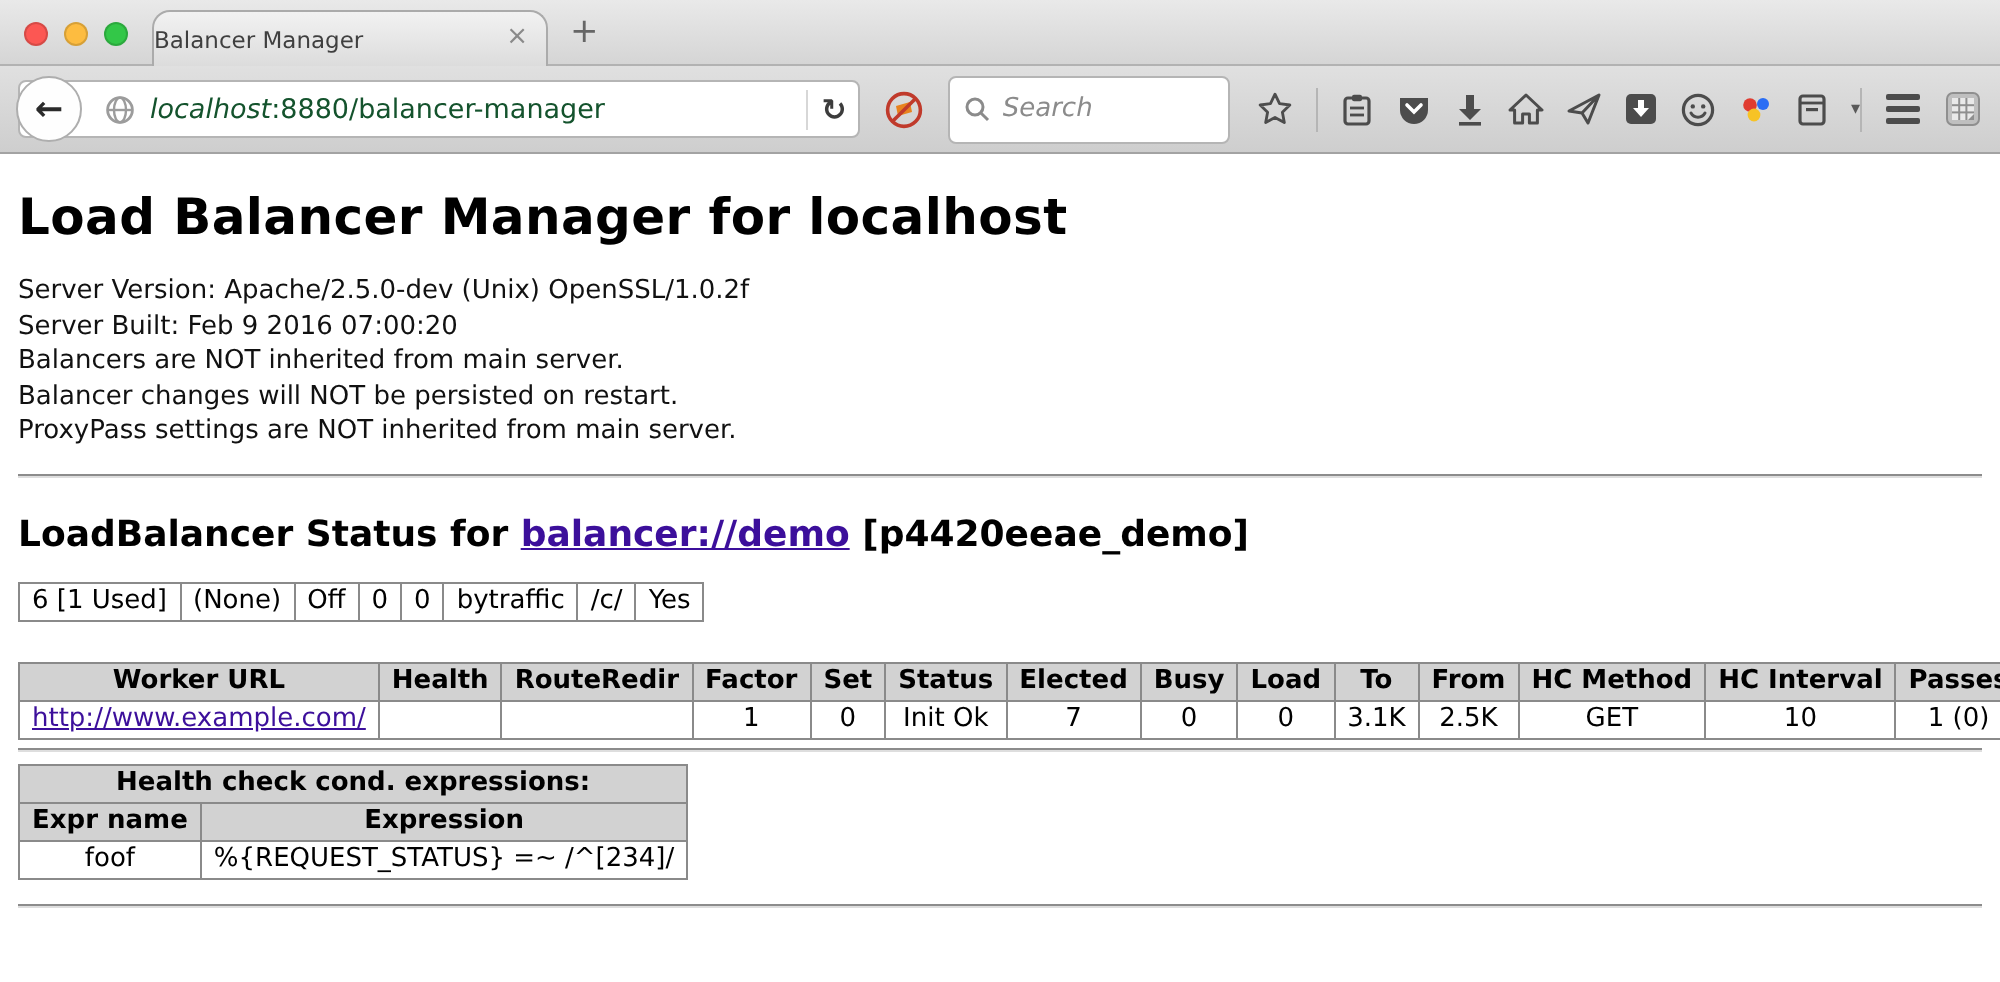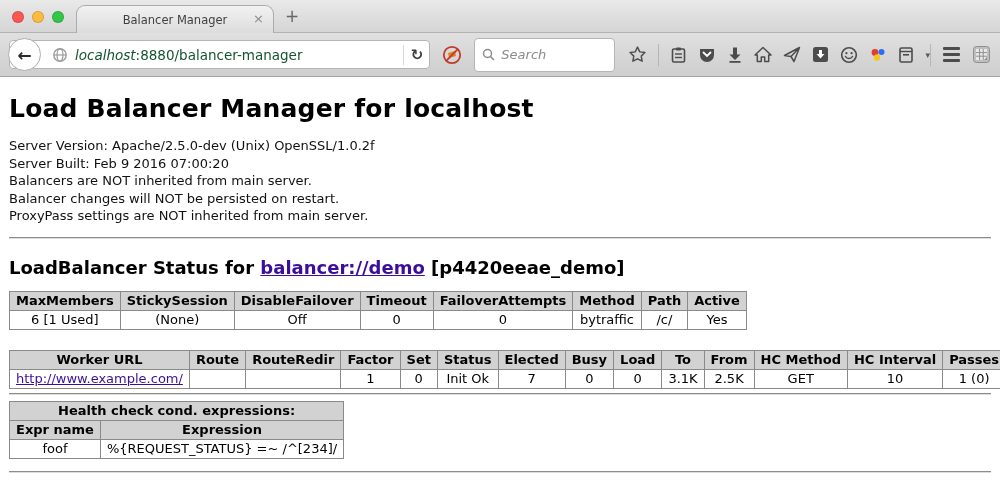--- a/index.html
+++ b/index.html
@@ -7,21 +7,21 @@
     font-family:"DejaVu Sans","Liberation Sans",sans-serif; }
 
   
   .titlebar { position:relative; height:33px;
     background:linear-gradient(#e9e9e9,#d5d5d5); border-bottom:1px solid #b2b2b2; }
   .traffic { position:absolute; top:11px; left:12px; display:flex; gap:8px; }
   .light { width:12px; height:12px; border-radius:50%; border:1px solid rgba(0,0,0,.15); }
   .light.red { background:#fc5753; } .light.yellow { background:#fdbc40; } .light.green { background:#33c748; }
   .tab { position:absolute; left:76px; top:5px; width:198px; height:28px;
     background:linear-gradient(#f2f2f2,#dcdcdc); border:1px solid #ababab; border-bottom:none;
-    border-radius:9px 9px 0 0; display:flex; align-items:center; justify-content:center;
+    border-radius:9px 9px 0 0; display:flex; align-items:center; justify-content:flex-start;
     font-size:11.5px; color:#3f3f3f; }
   .tab-close { position:absolute; right:9px; top:5px; font-size:13px; color:#8a8a8a; cursor:default; }
   .newtab { position:absolute; left:285px; top:6px; font-size:17px; color:#666; }
 
   .navbar { height:44px; background:linear-gradient(#e0e0e0,#cecece);
     border-bottom:1px solid #a3a3a3; display:flex; align-items:center; padding:0 9px; }
   .urlbar { position:relative; width:424px; height:29px; background:#fff;
     border:1px solid #b5b5b5; border-radius:4px; display:flex; align-items:center;
     padding:0 6px 0 42px; font-size:13.5px; }
   .backbtn { position:absolute; left:-2px; top:-3px; width:33px; height:33px;
@@ -210,48 +210,38 @@
   <div class="infoline">Balancers are NOT inherited from main server.</div>
   <div class="infoline">Balancer changes will NOT be persisted on restart.</div>
   <div class="infoline">ProxyPass settings are NOT inherited from main server.</div>
 
   <hr>
 
   <div class="status-line"><span>LoadBalancer Status for </span><a href="#">balancer://demo</a><span> [p4420eeae_demo]</span></div>
 
   <table>
     <tbody>
-        <tr>
-      <th>MaxMembers</th>
-      <th>StickySession</th>
-      <th>DisableFailover</th>
-      <th>Timeout</th>
-      <th>FailoverAttempts</th>
-      <th>Method</th>
-      <th>Path</th>
-      <th>Active</th>
-    </tr>
     <tr>
       <td>6 [1 Used]</td>
       <td>(None)</td>
       <td>Off</td>
       <td>0</td>
       <td>0</td>
       <td>bytraffic</td>
       <td>/c/</td>
       <td>Yes</td>
     </tr>
   </tbody>
     </table>
 
   <table class="worker">
     <tbody>
         <tr>
       <th style="width:200px">Worker URL</th>
-      <th>Route</th>
+      <th>Health</th>
       <th>RouteRedir</th>
       <th>Factor</th>
       <th>Set</th>
       <th>Status</th>
       <th>Elected</th>
       <th>Busy</th>
       <th>Load</th>
       <th>To</th>
       <th>From</th>
       <th>HC Method</th>

